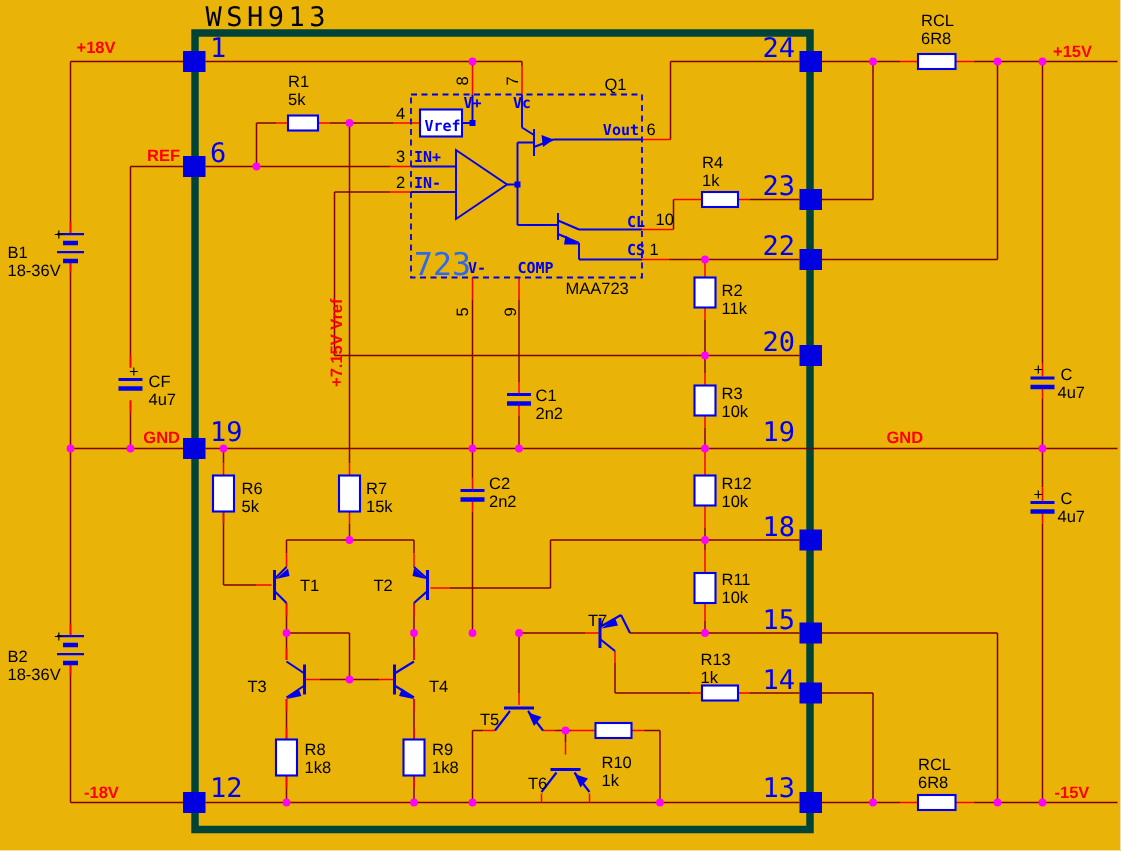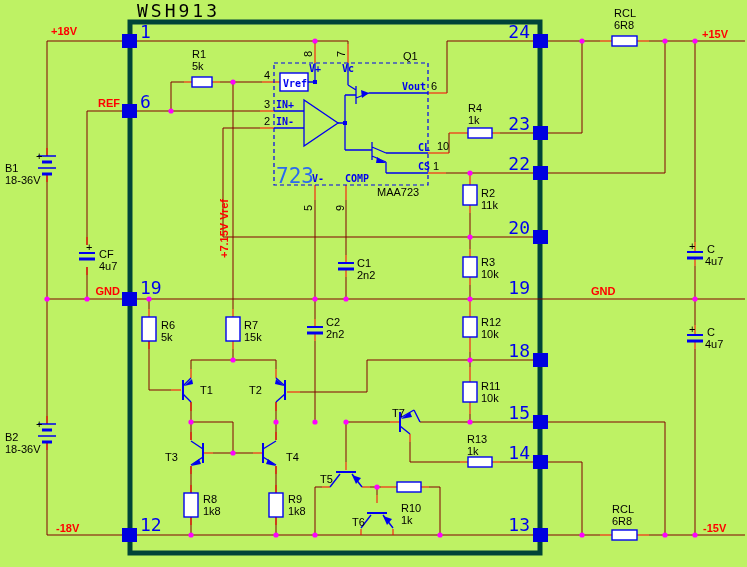--- a/index.html
+++ b/index.html
@@ -1,16 +1,16 @@
 <!DOCTYPE html>
 <html><head>
 <meta charset="utf-8">
 <style>
   html,body{margin:0;padding:0;background:#ffffff;}
-  .stage{position:relative;width:747px;height:567px;background:#bef264;overflow:hidden;}
+  .stage{position:relative;width:747px;height:567px;background:#eab308;overflow:hidden;}
   svg{display:block;}
   text{font-family:"Liberation Sans",sans-serif;}
   .lbl{font-size:11px;fill:#000000;}
   .net{font-size:11px;font-weight:bold;fill:#ff0000;}
   .pin{font-family:"DejaVu Sans Mono",monospace;font-size:18px;fill:#0000ee;}
   .icl{font-family:"DejaVu Sans Mono",monospace;font-size:10px;font-weight:bold;fill:#0000ee;}
   .title{font-family:"DejaVu Sans Mono",monospace;font-size:18px;letter-spacing:3px;fill:#000000;}
   .big723{font-family:"DejaVu Sans Mono",monospace;font-size:21px;fill:#2a6af0;}
   .wire{stroke:#800000;stroke-width:1;fill:none;}
   .lead{stroke:#ff0000;stroke-width:1;fill:none;}

